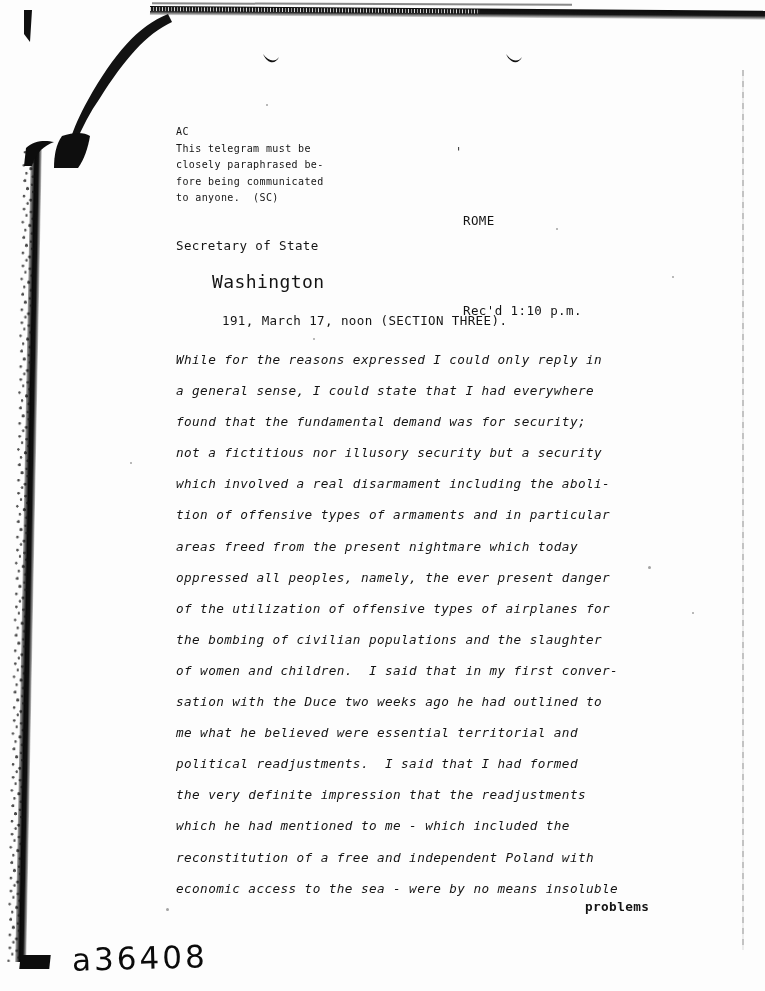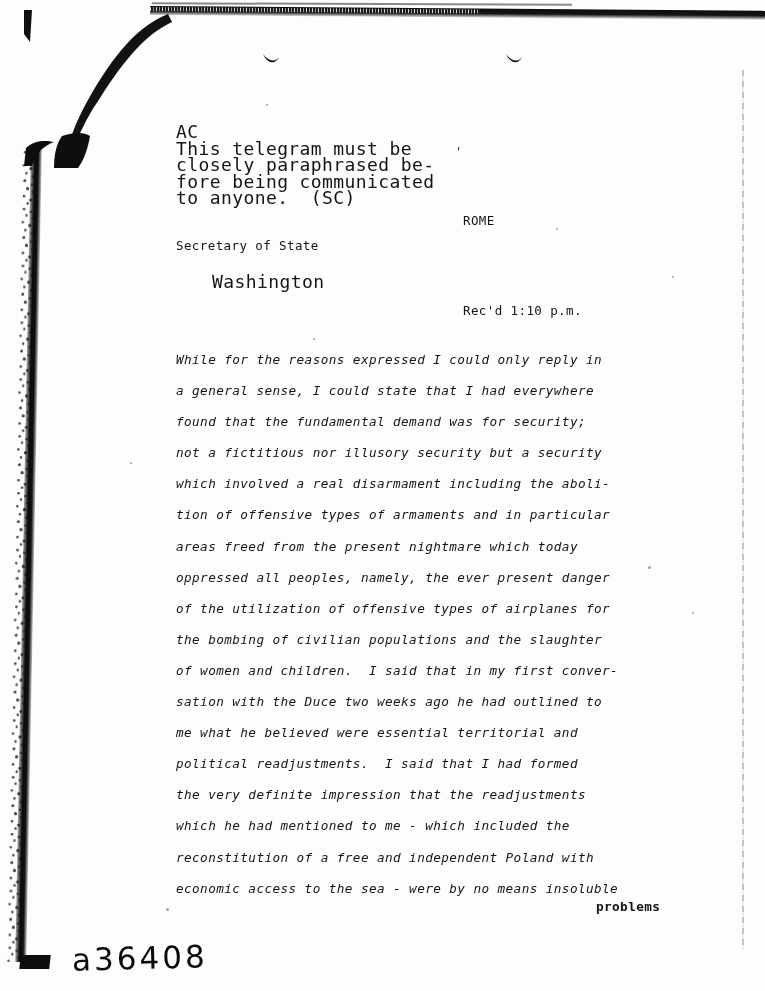--- a/index.html
+++ b/index.html
@@ -118,21 +118,21 @@
 
   
   .typed {
     position: absolute;
     white-space: pre;
     font-family: "DejaVu Sans Mono", "Liberation Mono", monospace;
     letter-spacing: 0.4px;
   }
   #caution-block {
     left: 176px; top: 124px;
-    font-size: 18px;
+    font-size: 10px;
     line-height: 16.6px;
   }
   #dateline-block {
     left: 463px; top: 146px;
     font-size: 12.5px;
     line-height: 30px;
   }
   #rome-tick {
     left: 455px; top: 145px;
     font-size: 12px;
@@ -154,21 +154,20 @@
   #body-block {
     left: 176px; top: 344px;
     font-size: 12.7px;
     line-height: 31.1px;
     font-style: italic;
   }
   #catchword {
     left: 585px; top: 899px;
     font-size: 12.7px;
     font-weight: bold;
-    margin-left: 11px;
   }
 
   
   #archive-number {
     position: absolute;
     left: 72px; top: 940px;
     font-family: "DejaVu Sans", "Liberation Sans", sans-serif;
     font-size: 31px;
     color: #0b0b0b;
     letter-spacing: 3px;
@@ -225,20 +224,21 @@
   <div class="typed" id="rome-tick">'</div>
 
   <div class="typed" id="dateline-block">
     <div>ROME</div>
     <div>Rec'd 1:10 p.m.</div>
   </div>
 
   <div class="typed" id="addressee">Secretary of State</div>
   <div class="typed" id="addressee-city">Washington</div>
 
+  <div class="typed" id="section-line">191, March 17, noon (SECTION THREE).</div>
 
   <div class="typed" id="body-block"><div>While for the reasons expressed I could only reply in</div><div>a general sense, I could state that I had everywhere</div><div>found that the fundamental demand was for security;</div><div>not a fictitious nor illusory security but a security</div><div>which involved a real disarmament including the aboli-</div><div>tion of offensive types of armaments and in particular</div><div>areas freed from the present nightmare which today</div><div>oppressed all peoples, namely, the ever present danger</div><div>of the utilization of offensive types of airplanes for</div><div>the bombing of civilian populations and the slaughter</div><div>of women and children.  I said that in my first conver-</div><div>sation with the Duce two weeks ago he had outlined to</div><div>me what he believed were essential territorial and</div><div>political readjustments.  I said that I had formed</div><div>the very definite impression that the readjustments</div><div>which he had mentioned to me - which included the</div><div>reconstitution of a free and independent Poland with</div><div>economic access to the sea - were by no means insoluble</div></div>
 
   <div class="typed" id="catchword">problems</div>
 
   <div id="archive-number">a36408</div>
 
 </div>
 
 </body></html>

